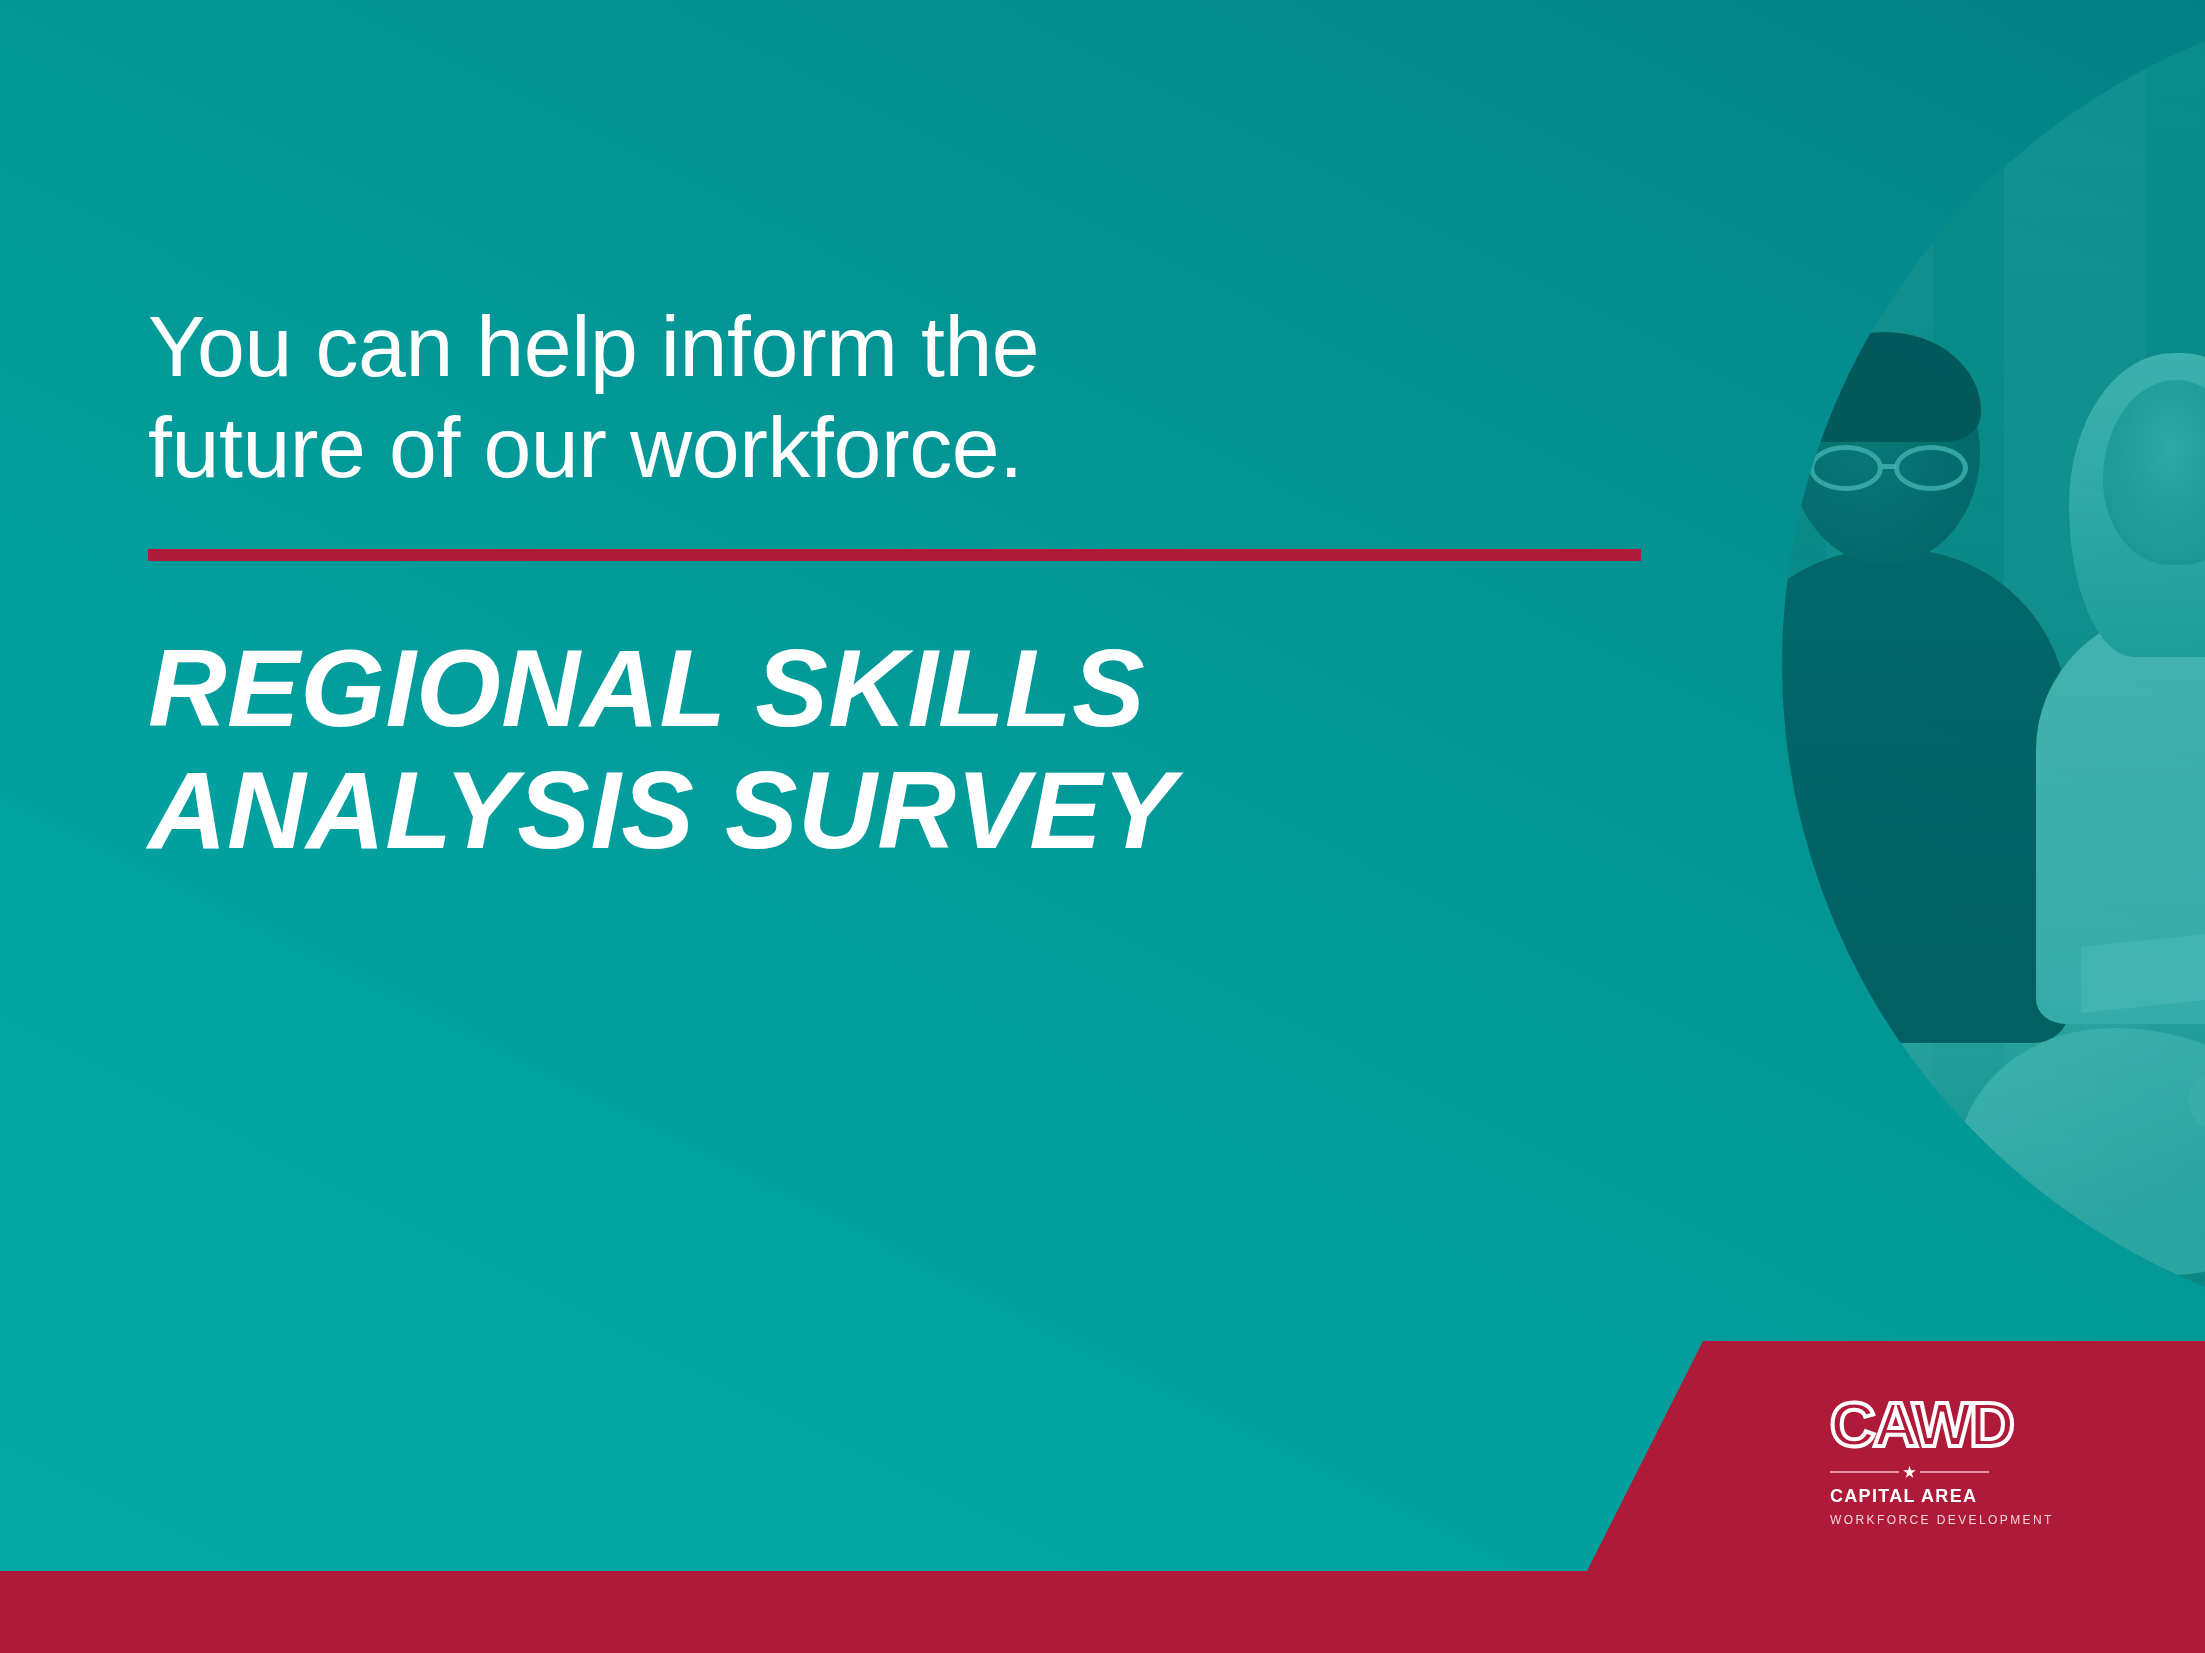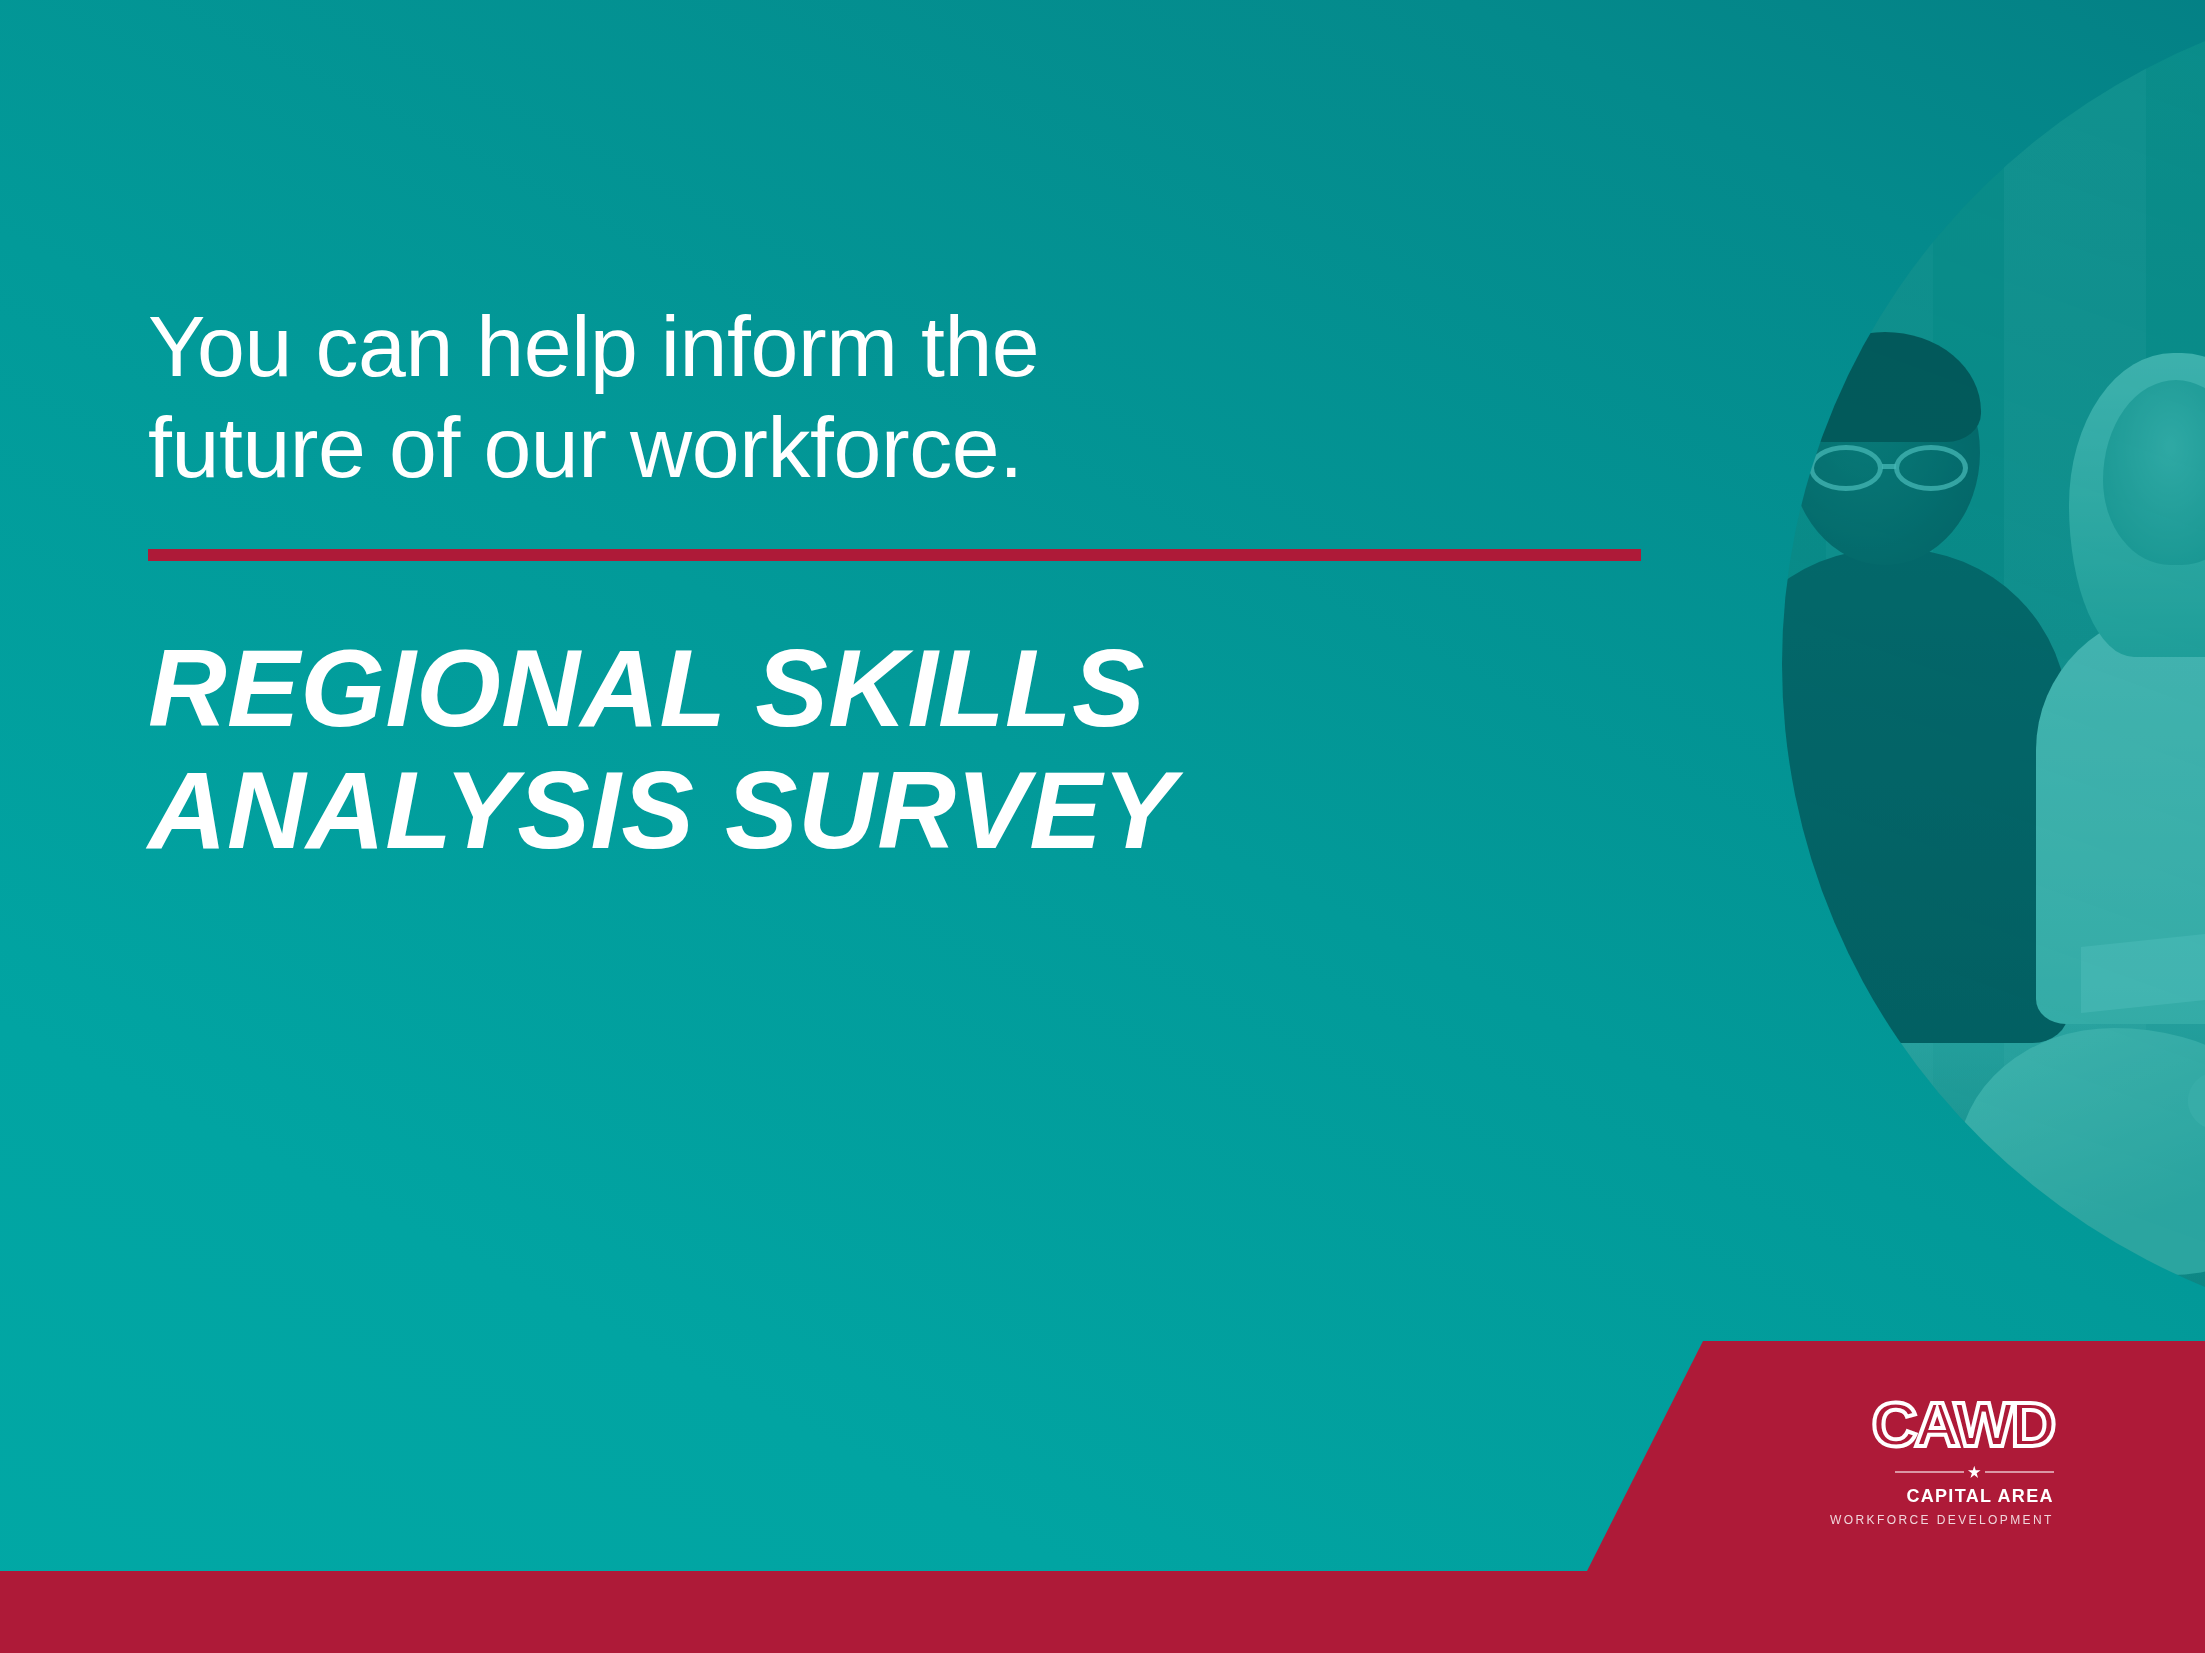--- a/index.html
+++ b/index.html
@@ -131,21 +131,21 @@
     background:#ae1a38;
     clip-path:polygon(1703px 0, 2941px 0, 2941px 234px, 1585px 234px);
     z-index:45;
   }
   .logo-row{
     position:absolute;left:1830px;top:1363px;
     width:1059px;height:194px;
     display:flex;align-items:center;justify-content:space-between;
     z-index:50;color:#fff;
   }
-  .logo{display:flex;flex-direction:column;align-items:flex-end;}
+  .logo{display:flex;flex-direction:column;align-items:flex-start;}
 
   
   .cawd-mark{
     font-weight:bold;font-size:63px;letter-spacing:-2.6px;line-height:1;
     -webkit-text-stroke:4px #fff;color:transparent;
   }
   .cawd-div{
     display:flex;align-items:center;width:159px;margin:9.7px 0 7px;
   }
   .cawd-div .ln{flex:1;height:1.8px;background:rgba(255,255,255,.55);}

